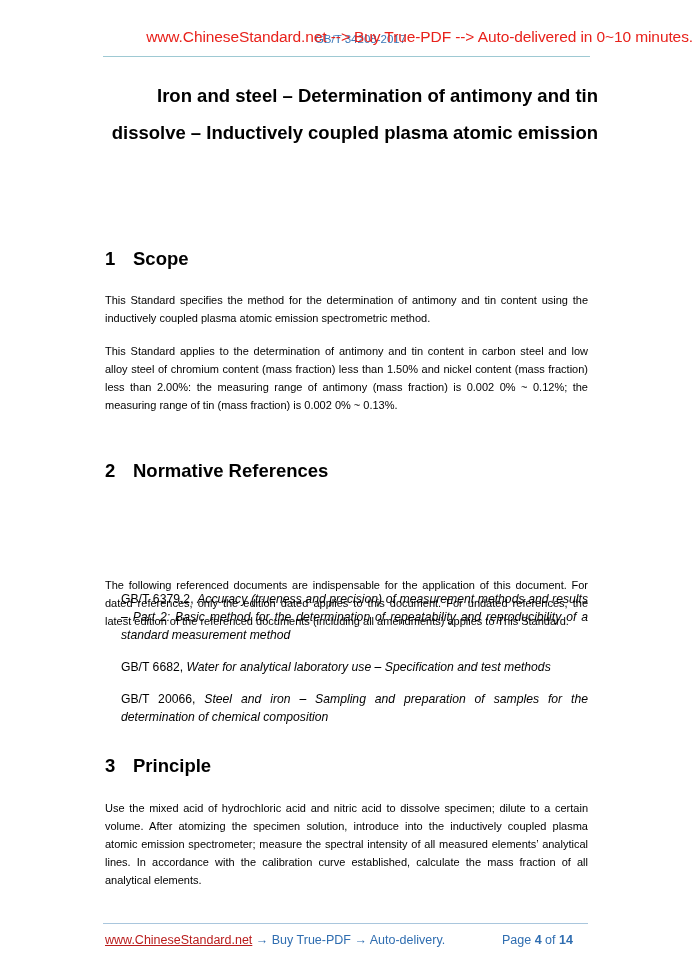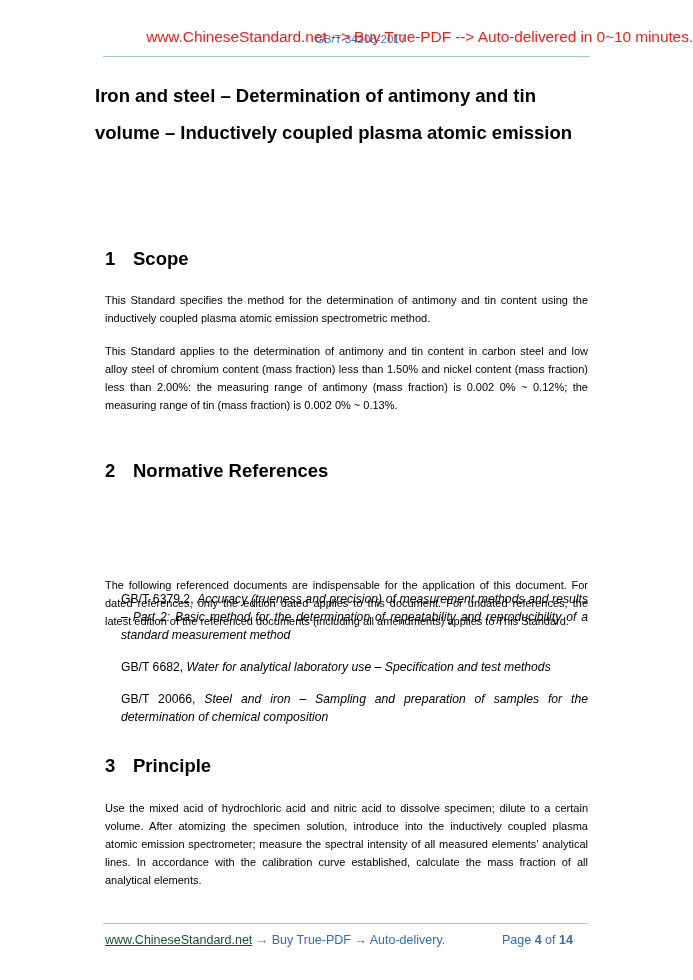--- a/index.html
+++ b/index.html
@@ -4,48 +4,48 @@
   <style>
     html, body { margin: 0; padding: 0; background: #ffffff; }
     body { width: 693px; height: 980px; position: relative; overflow: hidden;
            font-family: "Liberation Sans", sans-serif; color: #000; }
     .hdr-red { position: absolute; left: 0; width: 693px; top: 28px; text-align: right;
                color: #e8211b; font-size: 15.5px; letter-spacing: -0.1px; white-space: nowrap; z-index: 2; }
     .hdr-code { position: absolute; left: 0; width: 693px; top: 33px; text-align: center;
                 color: #3a78b8; font-size: 11.5px; padding-left: 28px; box-sizing: border-box; z-index: 1; }
     .hdr-rule { position: absolute; left: 103px; width: 487px; top: 56px; height: 0;
                 border-top: 1.3px solid #9ec9d3; }
-    .title { position: absolute; left: 95px; width: 503px; top: 78px; text-align: left;
+    .title { position: absolute; left: 95px; width: 503px; top: 78px; text-align: right;
              font-weight: bold; font-size: 18.5px; line-height: 36.5px; }
     .h1 { position: absolute; left: 105px; font-weight: bold; font-size: 18.5px; }
     .h1 .num { display: inline-block; width: 28px; }
     .para { position: absolute; left: 105px; width: 483px; font-size: 11px; line-height: 18px;
             text-align: justify; margin: 0; }
     .ref { position: absolute; left: 121px; width: 467px; font-size: 12.2px; line-height: 18px;
            text-align: justify; margin: 0; }
     .ref i { font-style: italic; }
     .ftr-rule { position: absolute; left: 103px; width: 485px; top: 923px; height: 0;
                 border-top: 1.3px solid #a9c6dd; }
     .ftr { position: absolute; left: 105px; top: 933px; font-size: 12.5px; color: #2f6db0; white-space: nowrap; }
-    .ftr a { color: #14532d; text-decoration: underline; }
+    .ftr a { color: #b91c1c; text-decoration: underline; }
     .ftr-page { position: absolute; left: 502px; top: 933px; font-size: 12.5px; color: #2f6db0; white-space: nowrap; }
     .ftr-page b { font-weight: bold; }
   </style>
 </head>
 <body>
 
 <div>
   <div class="hdr-code">GB/T 34208-2017</div>
   <div class="hdr-red">www.ChineseStandard.net --&gt; Buy True-PDF --&gt; Auto-delivered in 0~10 minutes.</div>
   <div class="hdr-rule"></div>
 </div>
 
 <div class="title">
   <div>Iron and steel – Determination of antimony and tin</div>
-  <div>volume – Inductively coupled plasma atomic emission</div>
+  <div>dissolve – Inductively coupled plasma atomic emission</div>
 </div>
 
 <div class="h1" style="top:248px;">
   <span class="num">1</span><span>Scope</span>
 </div>
 <p class="para" style="top:291px;">This Standard specifies the method for the determination of antimony and tin content using the inductively coupled plasma atomic emission spectrometric method.</p>
 <p class="para" style="top:342px;">This Standard applies to the determination of antimony and tin content in carbon steel and low alloy steel of chromium content (mass fraction) less than 1.50% and nickel content (mass fraction) less than 2.00%: the measuring range of antimony (mass fraction) is 0.002 0% ~ 0.12%; the measuring range of tin (mass fraction) is 0.002 0% ~ 0.13%.</p>
 
 <div class="h1" style="top:460px;">
   <span class="num">2</span><span>Normative References</span>

